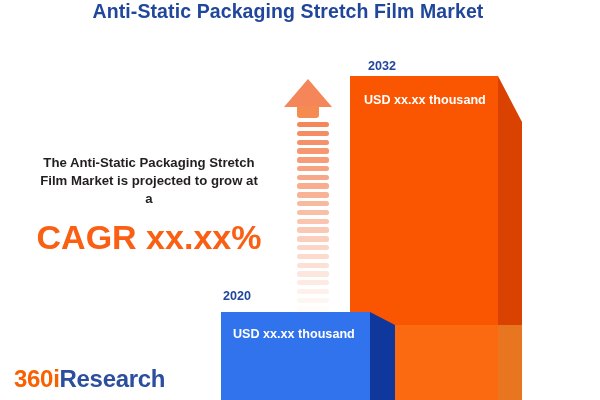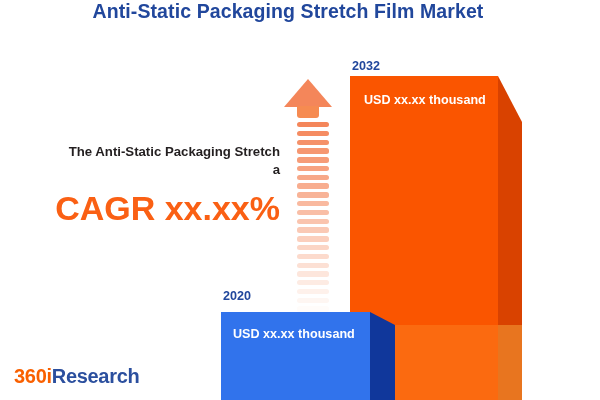--- a/index.html
+++ b/index.html
@@ -32,23 +32,23 @@
     font-weight: bold;
     color: #21479c;
     letter-spacing: 0.1px;
     white-space: nowrap;
   }
 
   
   .statement {
     position: absolute;
     left: 18px;
-    top: 143px;
+    top: 154px;
     width: 262px;
-    text-align: right;
+    text-align: center;
   }
   .statement-line {
     font-size: 13.2px;
     font-weight: bold;
     color: #231f20;
     line-height: 18px;
   }
   .cagr {
     margin-top: 12px;
     font-size: 34px;
@@ -146,21 +146,21 @@
     left: 498px;
     top: 325px;
     width: 24px;
     height: 75px;
     background: #e8751f;
   }
 
   
   .year-2032 {
     position: absolute;
-    left: 352px;
+    left: 368px;
     top: 59px;
     font-size: 12.6px;
     font-weight: bold;
     color: #21479c;
   }
   .year-2024 {
     position: absolute;
     left: 223px;
     top: 289px;
     font-size: 12.6px;
@@ -184,37 +184,38 @@
     font-weight: bold;
     color: #ffffff;
     white-space: nowrap;
   }
 
   
   .logo {
     position: absolute;
     left: 14px;
     top: 365px;
-    font-size: 20px;
+    font-size: 24px;
     font-weight: bold;
     letter-spacing: -0.3px;
     white-space: nowrap;
   }
   .logo .o { color: #f96000; }
   .logo .b { color: #2b4f9e; }
 </style>
 </head>
 <body>
 
 <div class="canvas">
 
   <div class="title">Anti-Static Packaging Stretch Film Market</div>
 
   <div class="statement">
     <div class="statement-line">The Anti-Static Packaging Stretch</div>
+    <div class="statement-line">Film Market is projected to grow at</div>
     <div class="statement-line">a</div>
     <div class="cagr">CAGR xx.xx%</div>
   </div>
 
   <div class="arrow-wrap">
     <div class="arrow-head">
       <svg width="50" height="34" viewBox="0 0 50 34">
         <polygon points="25,1 49,29 1,29" fill="#f4865a"></polygon>
       </svg>
     </div>

